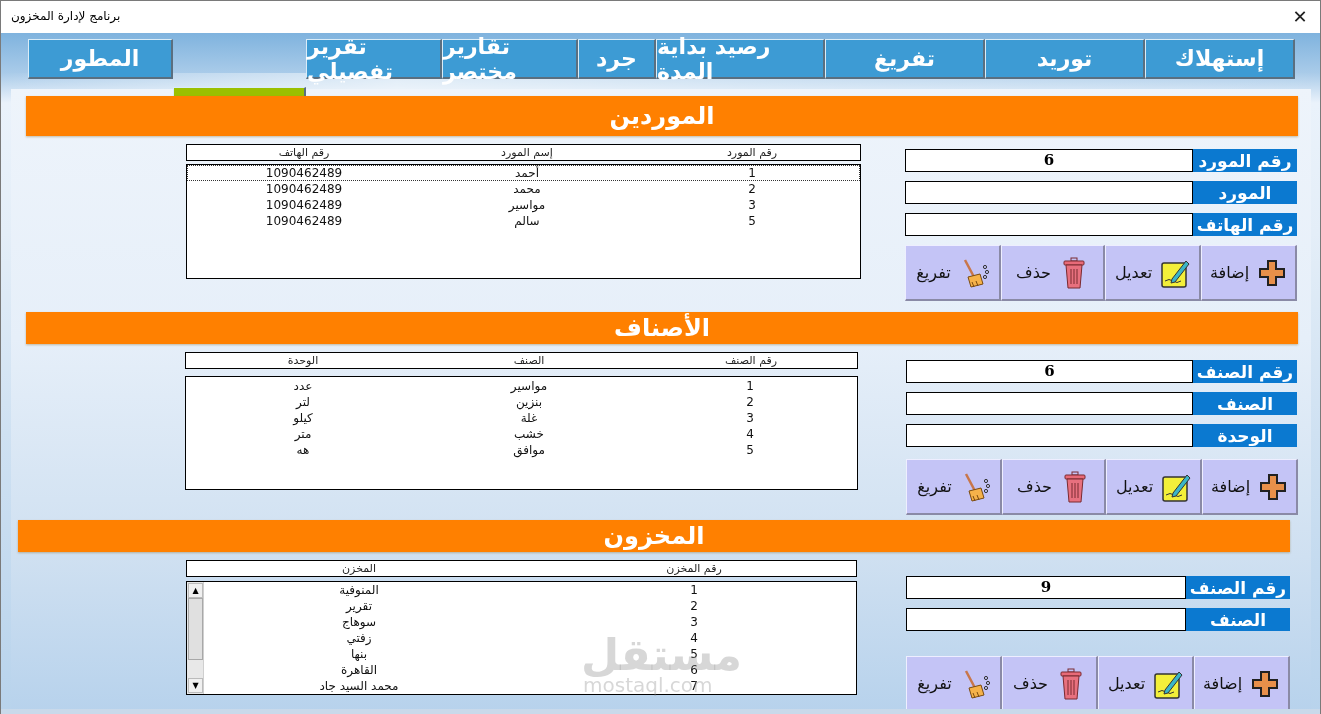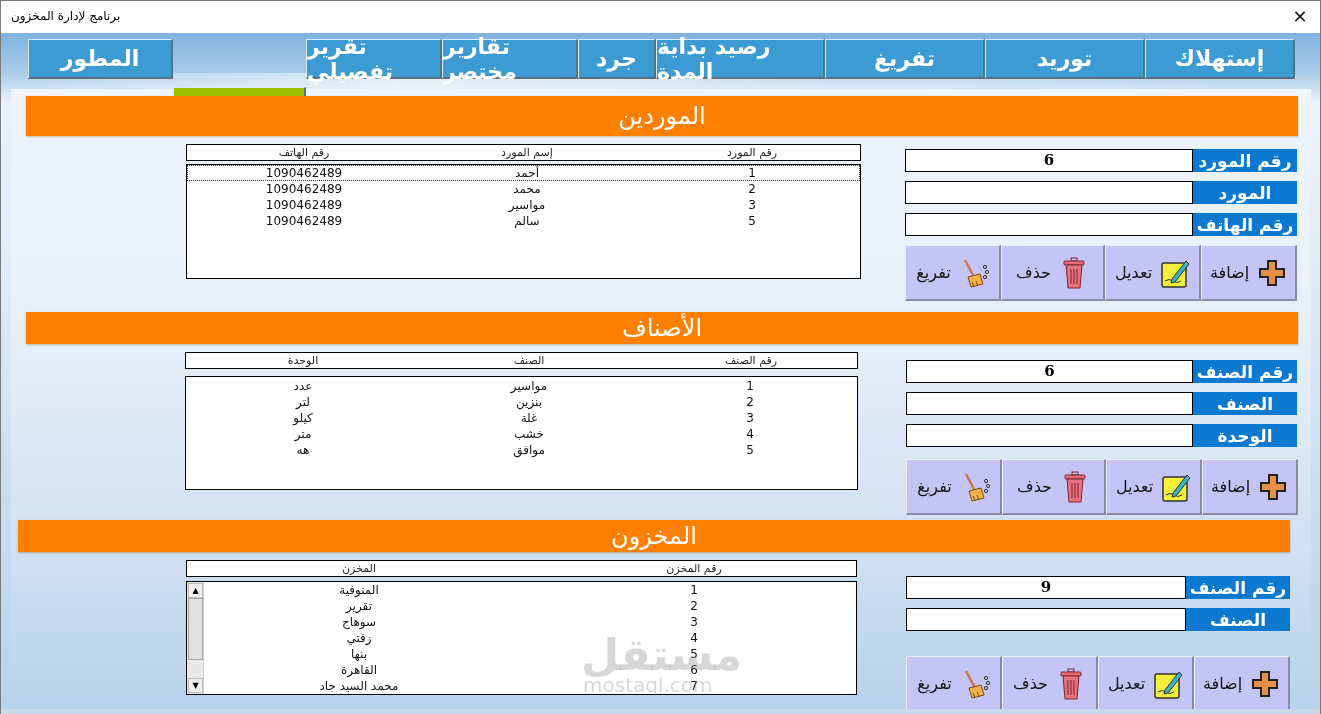--- a/index.html
+++ b/index.html
@@ -49,21 +49,21 @@
     height: 40px; background: #3d9bd4; color: #fff;
     font-size: 22px; font-weight: bold; display: flex; align-items: center; justify-content: center;
     border-top: 1px solid #d9ecf8; border-left: 1px solid #d9ecf8;
     border-right: 2px solid #5a6f80; border-bottom: 2px solid #5a6f80;
     cursor: pointer;
   }
   .nav .tab.active { background: #9bc000; margin-top: 48px; }
   
   .section-head {
     position: absolute; height: 40px; background: #ff8000;
-    color: #fff; font-size: 24px; font-weight: normal;
+    color: #fff; font-size: 24px; font-weight: bold;
     display: flex; align-items: center; justify-content: center;
     box-shadow: 0 1px 2px rgba(120,80,0,0.35);
   }
   
   .list-header {
     position: absolute; background: #fff; border: 1px solid #000; height: 17px;
     font-size: 11px; color: #222;
   }
   .list-header span, .row span { position: absolute; top: 1px; transform: translateX(-50%); white-space: nowrap; }
   .list-box {

